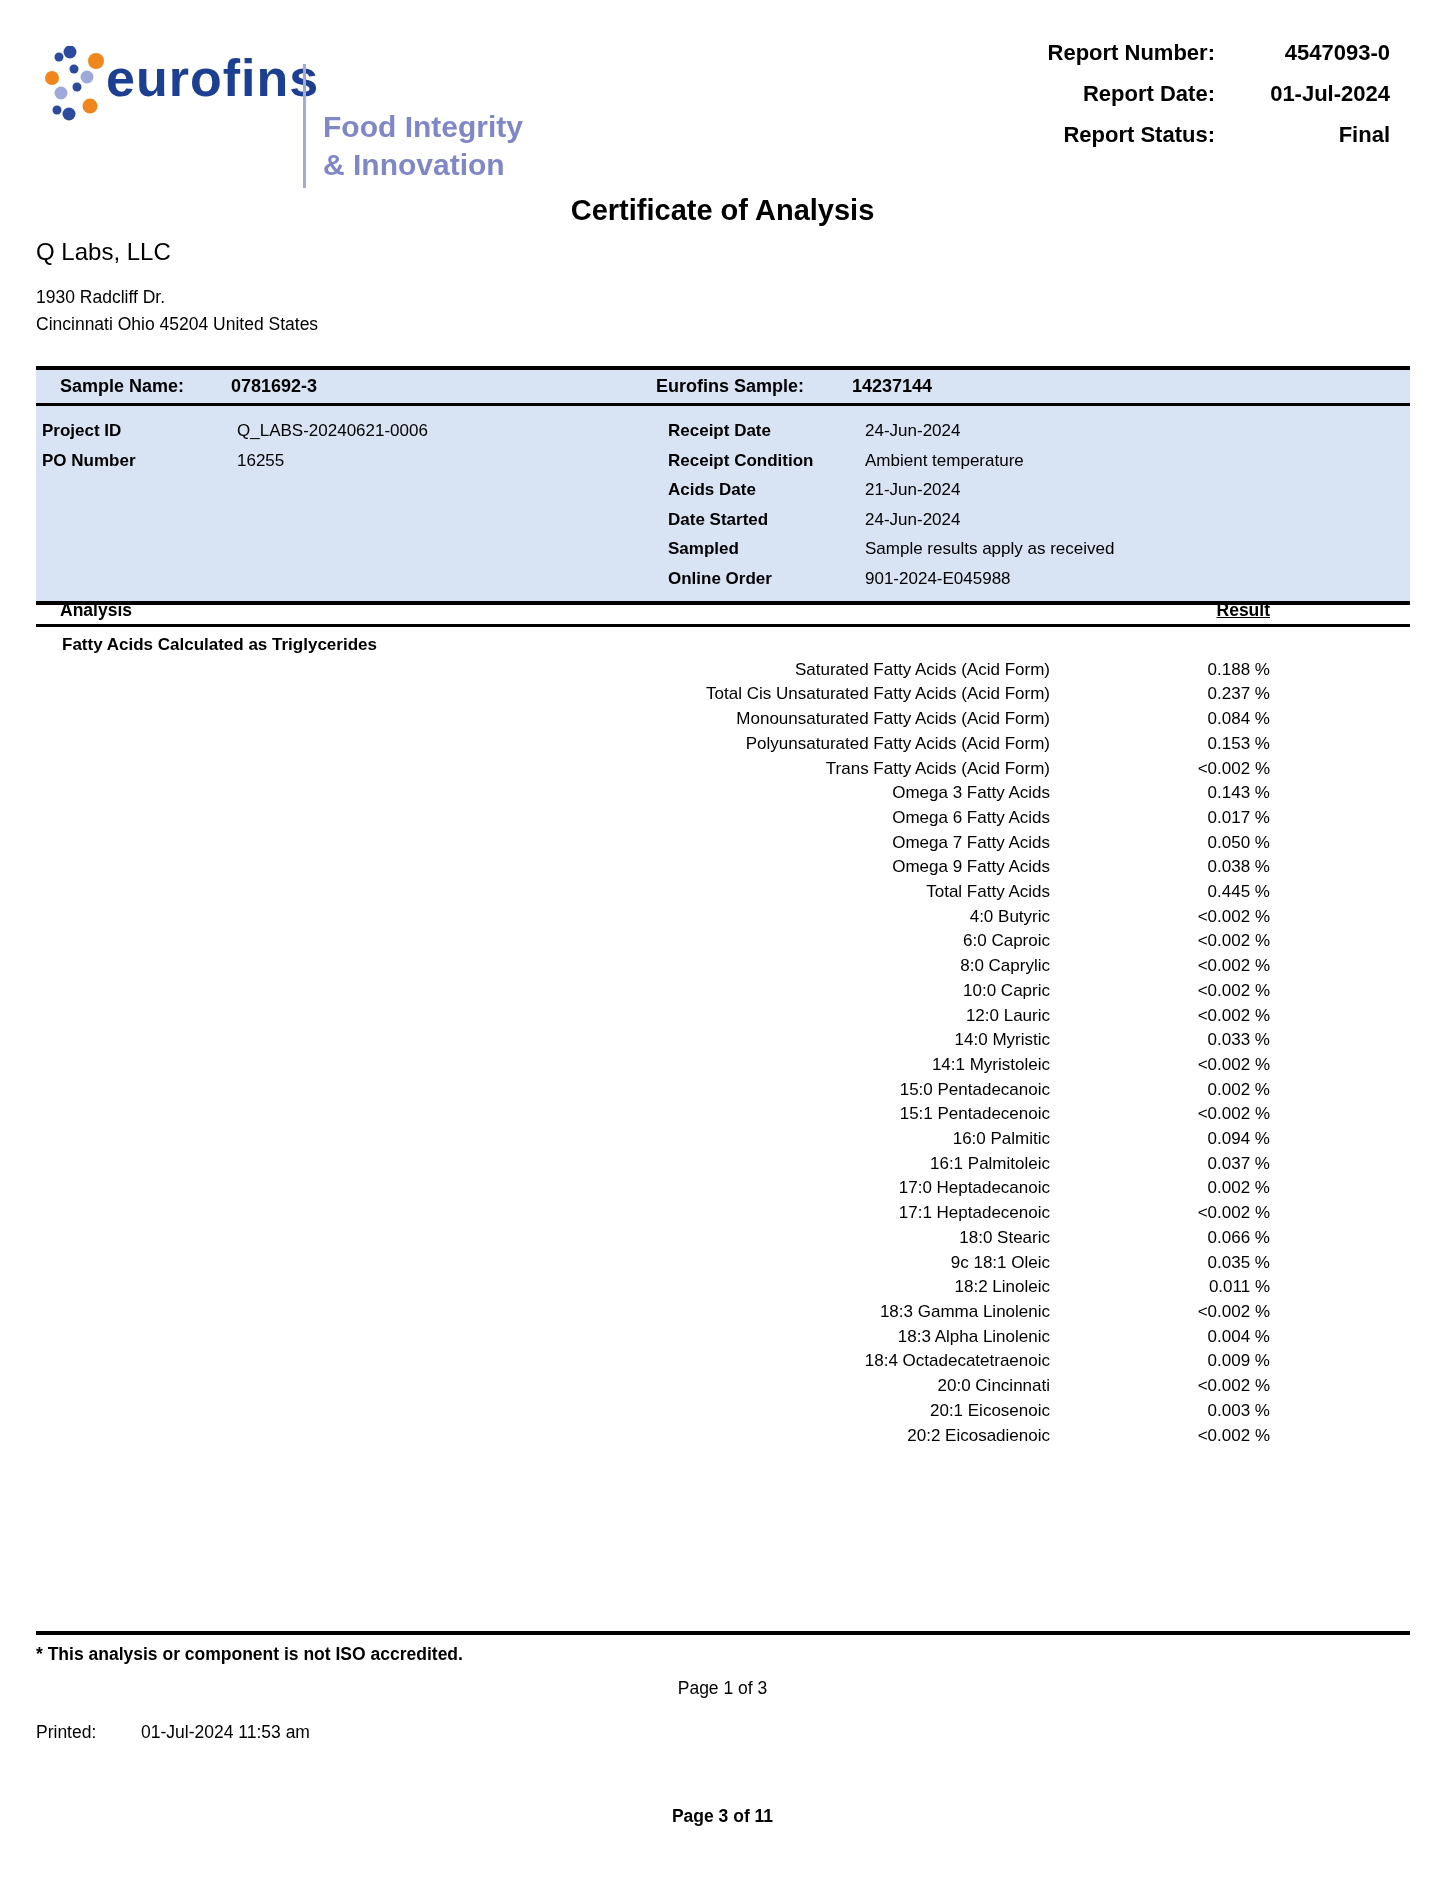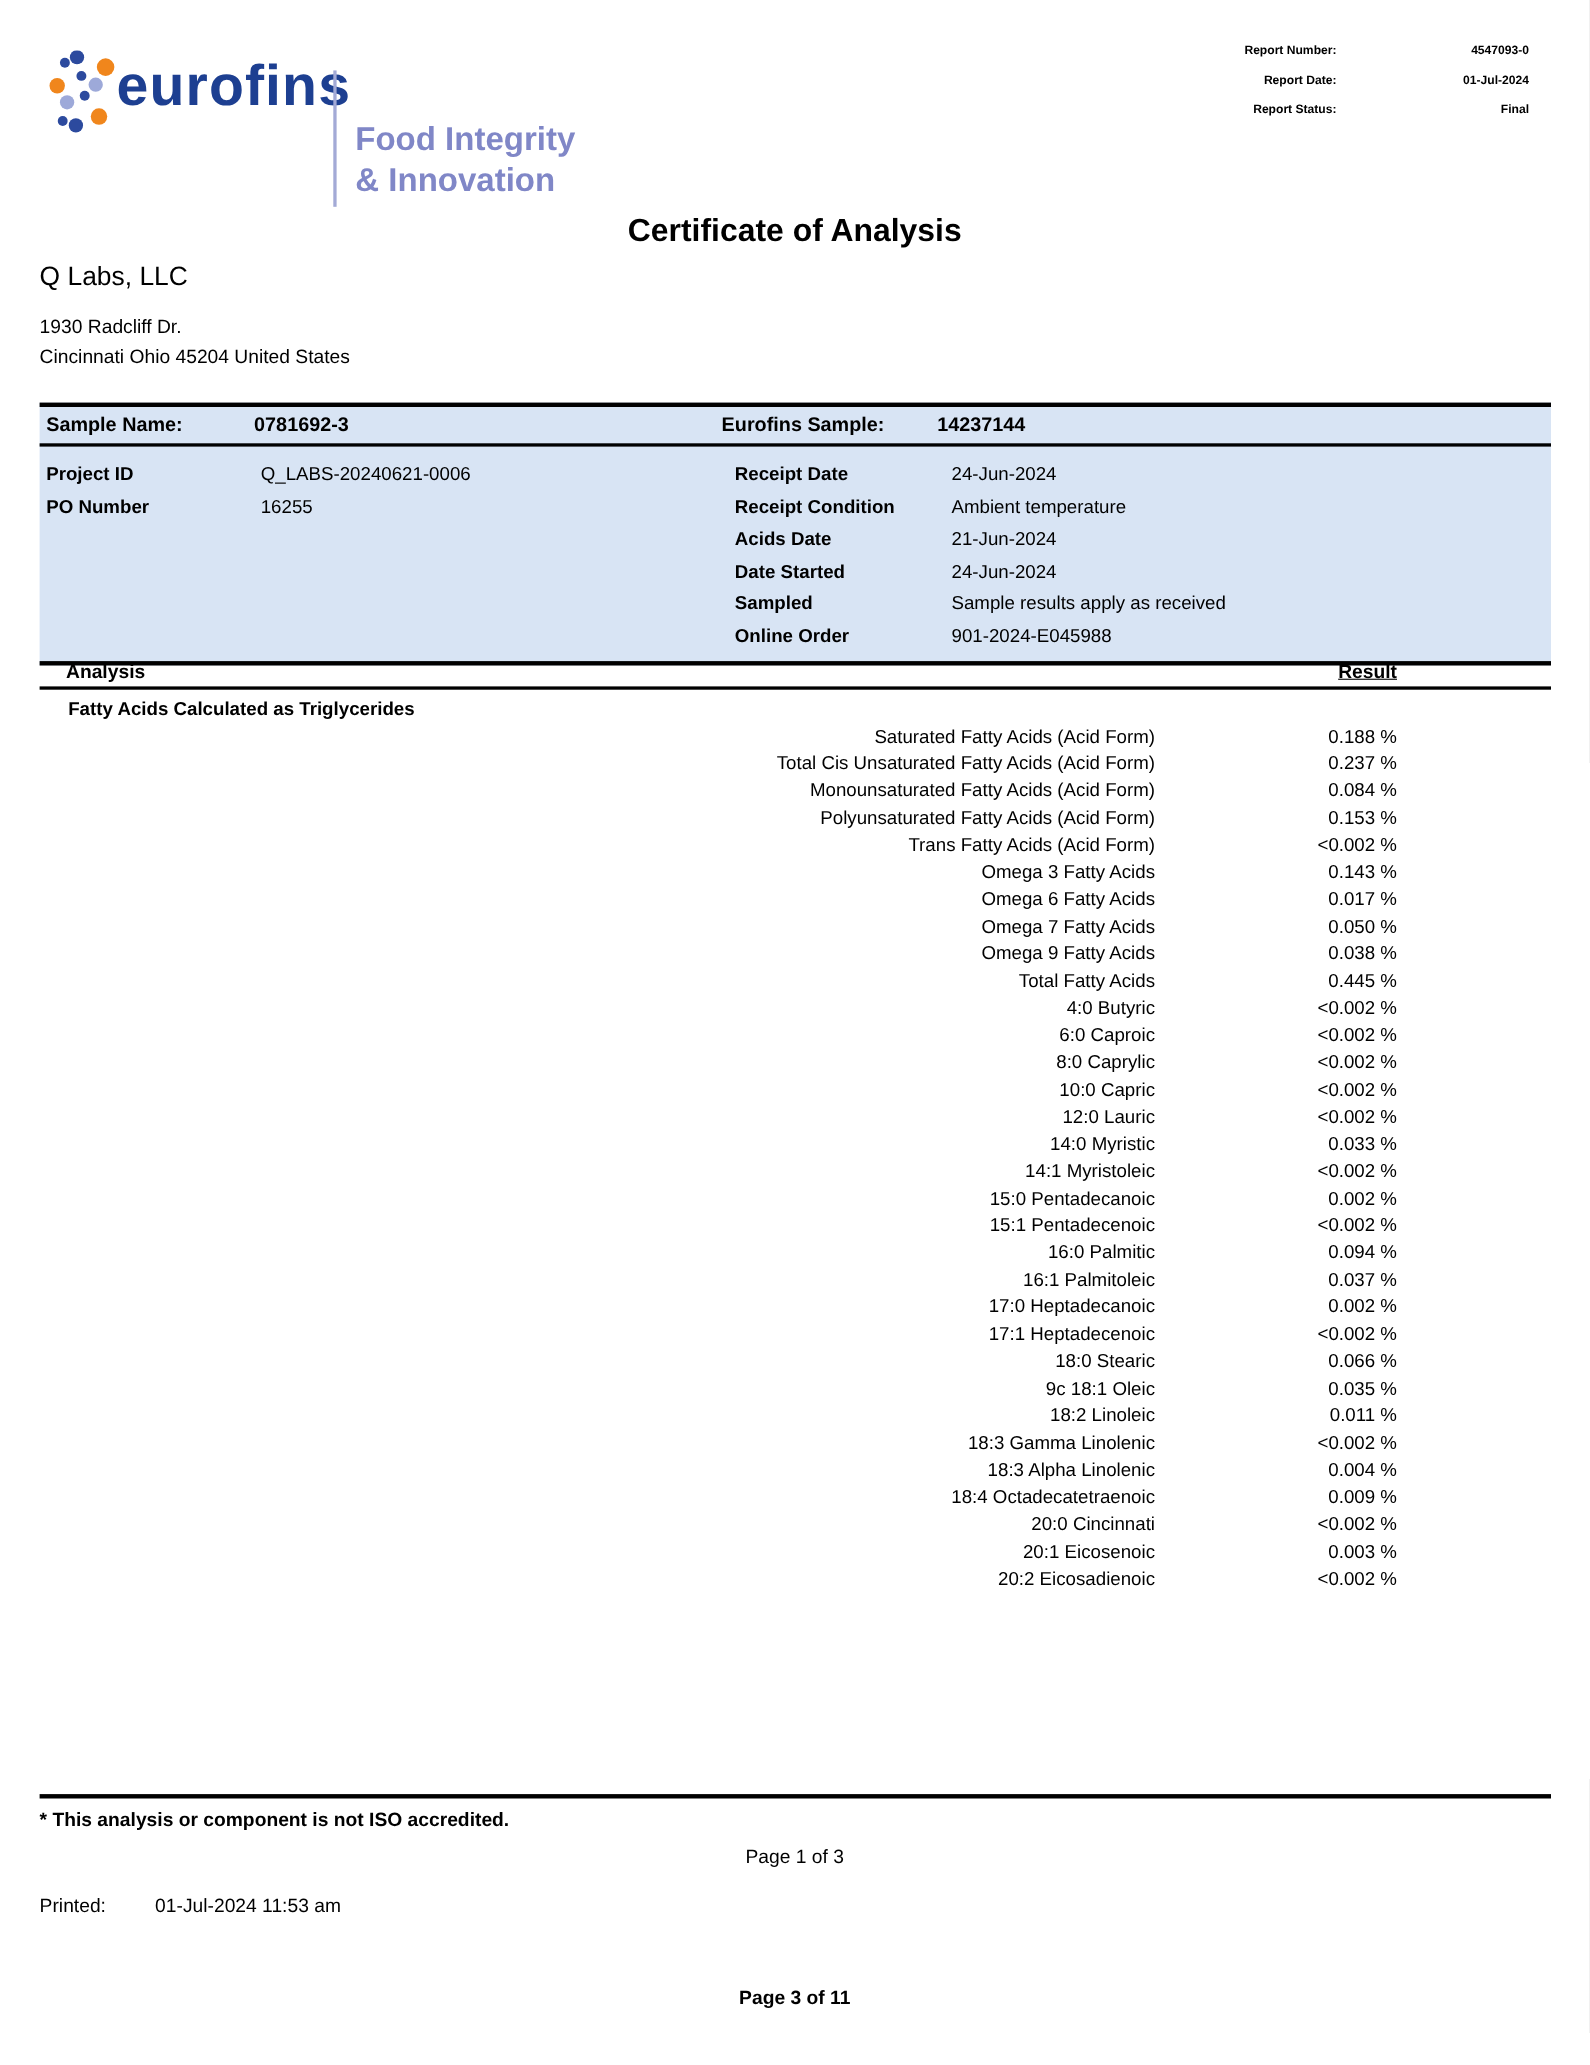--- a/index.html
+++ b/index.html
@@ -12,36 +12,36 @@
     color:#000;
     overflow:hidden;
   }
   
   .logo-dots{position:absolute;left:44px;top:46px;}
   .brand{position:absolute;left:106px;top:48px;font-size:52px;font-weight:600;letter-spacing:1px;color:#1d3f91;}
   .logo-divider{position:absolute;left:303px;top:64px;width:3px;height:124px;background:#a3aad6;}
   .tagline{position:absolute;left:323px;top:108px;font-size:30px;font-weight:bold;color:#8087c7;line-height:38px;}
   
   .report-info{position:absolute;left:900px;top:40px;width:490px;}
-  .ri-row{display:flex;margin-bottom:15px;font-size:11px;font-weight:bold;}
+  .ri-row{display:flex;margin-bottom:15px;font-size:22px;font-weight:bold;}
   .ri-label{width:315px;text-align:right;}
   .ri-value{width:175px;text-align:right;}
   
   .title{position:absolute;left:0;top:194px;width:100%;text-align:center;font-size:29px;font-weight:bold;}
   .client-name{position:absolute;left:36px;top:238px;font-size:24px;}
   .client-address{position:absolute;left:36px;top:284px;font-size:17.5px;line-height:27px;}
   
   .sample-band{
     position:absolute;left:36px;top:366px;width:1374px;
     background:#d8e4f4;
     border-top:4px solid #000;border-bottom:4px solid #000;
     box-sizing:border-box;
   }
   .band-row1{height:33px;border-bottom:3px solid #000;display:flex;align-items:center;font-size:18px;font-weight:bold;}
-  .band-row1 .c1{padding-left:6px;width:195px;box-sizing:border-box;}
+  .band-row1 .c1{padding-left:24px;width:195px;box-sizing:border-box;}
   .band-row1 .c2{width:425px;}
   .band-row1 .c3{width:196px;}
   .band-details{display:flex;padding:10px 0 8px 0;}
   .band-left{width:626px;}
   .band-right{flex:1;}
   .band-field{display:flex;font-size:17px;line-height:29.5px;}
   .bf-label{font-weight:bold;padding-left:6px;box-sizing:border-box;}
   .band-left .bf-label{width:201px;}
   .band-right .bf-label{width:203px;}
   

